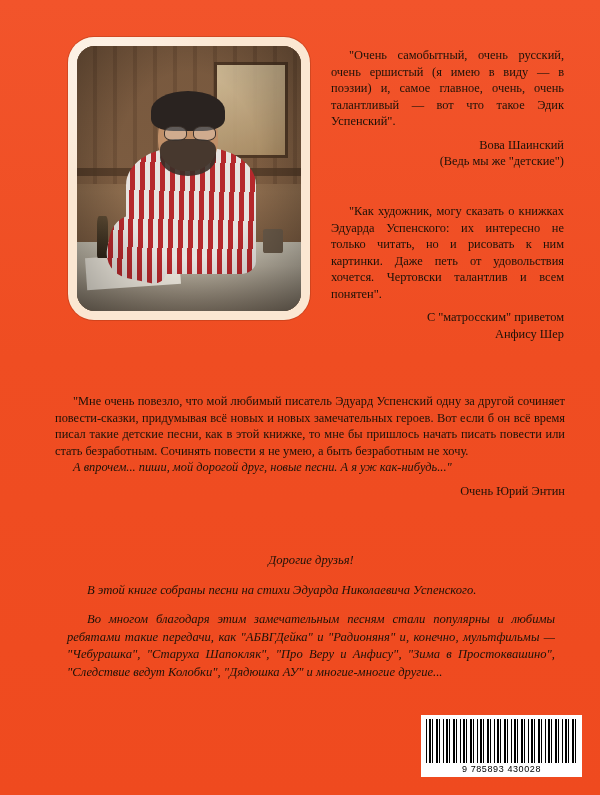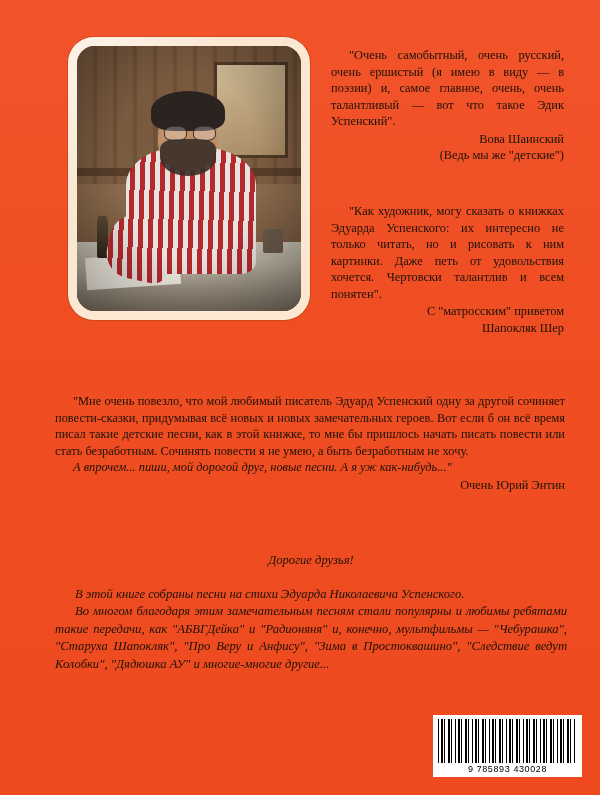--- a/index.html
+++ b/index.html
@@ -182,21 +182,21 @@
     position: absolute;
     color: #1d1208;
     font-size: 12.4px;
     line-height: 16.5px;
     text-align: justify;
     text-indent: 18px;
   }
   .sig {
     text-align: right;
     text-indent: 0;
-    margin-top: 1px;
+    margin-top: 7px;
     line-height: 16.5px;
   }
   .q1 { left: 331px; top: 47px;  width: 233px; }
   .q2 { left: 331px; top: 203px; width: 233px; }
   .q3 { left: 55px;  top: 393px; width: 510px; }
 
   .q3 .para2 { text-indent: 18px; font-style: italic; }
 
   
   .letter {
@@ -206,33 +206,33 @@
     width: 512px;
     font-style: italic;
     font-size: 12.6px;
     line-height: 17.5px;
     color: #1d1208;
     text-align: justify;
   }
   .letter .greet {
     text-align: center;
     font-style: italic;
-    margin-bottom: 16px;
+    margin-bottom: 6px;
   }
   .letter p {
-    margin: 0;
+    margin: 12px;
     text-indent: 20px;
   }
 
   
   .barcode-box {
     position: absolute;
     right: 18px;
     bottom: 18px;
-    width: 149px;
+    width: 161px;
     height: 62px;
     background: #ffffff;
     padding: 4px 5px 2px 5px;
     box-sizing: border-box;
   }
   .bars {
     height: 44px;
     width: 100%;
     background:
       repeating-linear-gradient(90deg,
@@ -283,21 +283,21 @@
     <div class="sig">
       <div>Вова Шаинский</div>
       <div>(Ведь мы же "детские")</div>
     </div>
   </div>
 
   <div class="quote q2">
     <div>"Как художник, могу сказать о книжках Эдуарда Успенского: их интересно не только читать, но и рисовать к ним картинки. Даже петь от удовольствия хочется. Чертовски талантлив и всем понятен".</div>
     <div class="sig">
       <div>С "матросским" приветом</div>
-      <div>Шапокляк Шер</div>
+      <div>Анфису Шер</div>
     </div>
   </div>
 
   <div class="quote q3">
     <div>"Мне очень повезло, что мой любимый писатель Эдуард Успенский одну за другой сочиняет повести-сказки, придумывая всё новых и новых замечательных героев. Вот если б он всё время писал такие детские песни, как в этой книжке, то мне бы пришлось начать писать повести или стать безработным. Сочинять повести я не умею, а быть безработным не хочу.</div>
     <div class="para2">А впрочем... пиши, мой дорогой друг, новые песни. А я уж как-нибудь..."</div>
     <div class="sig">
       <div>Очень Юрий Энтин</div>
     </div>
   </div>

